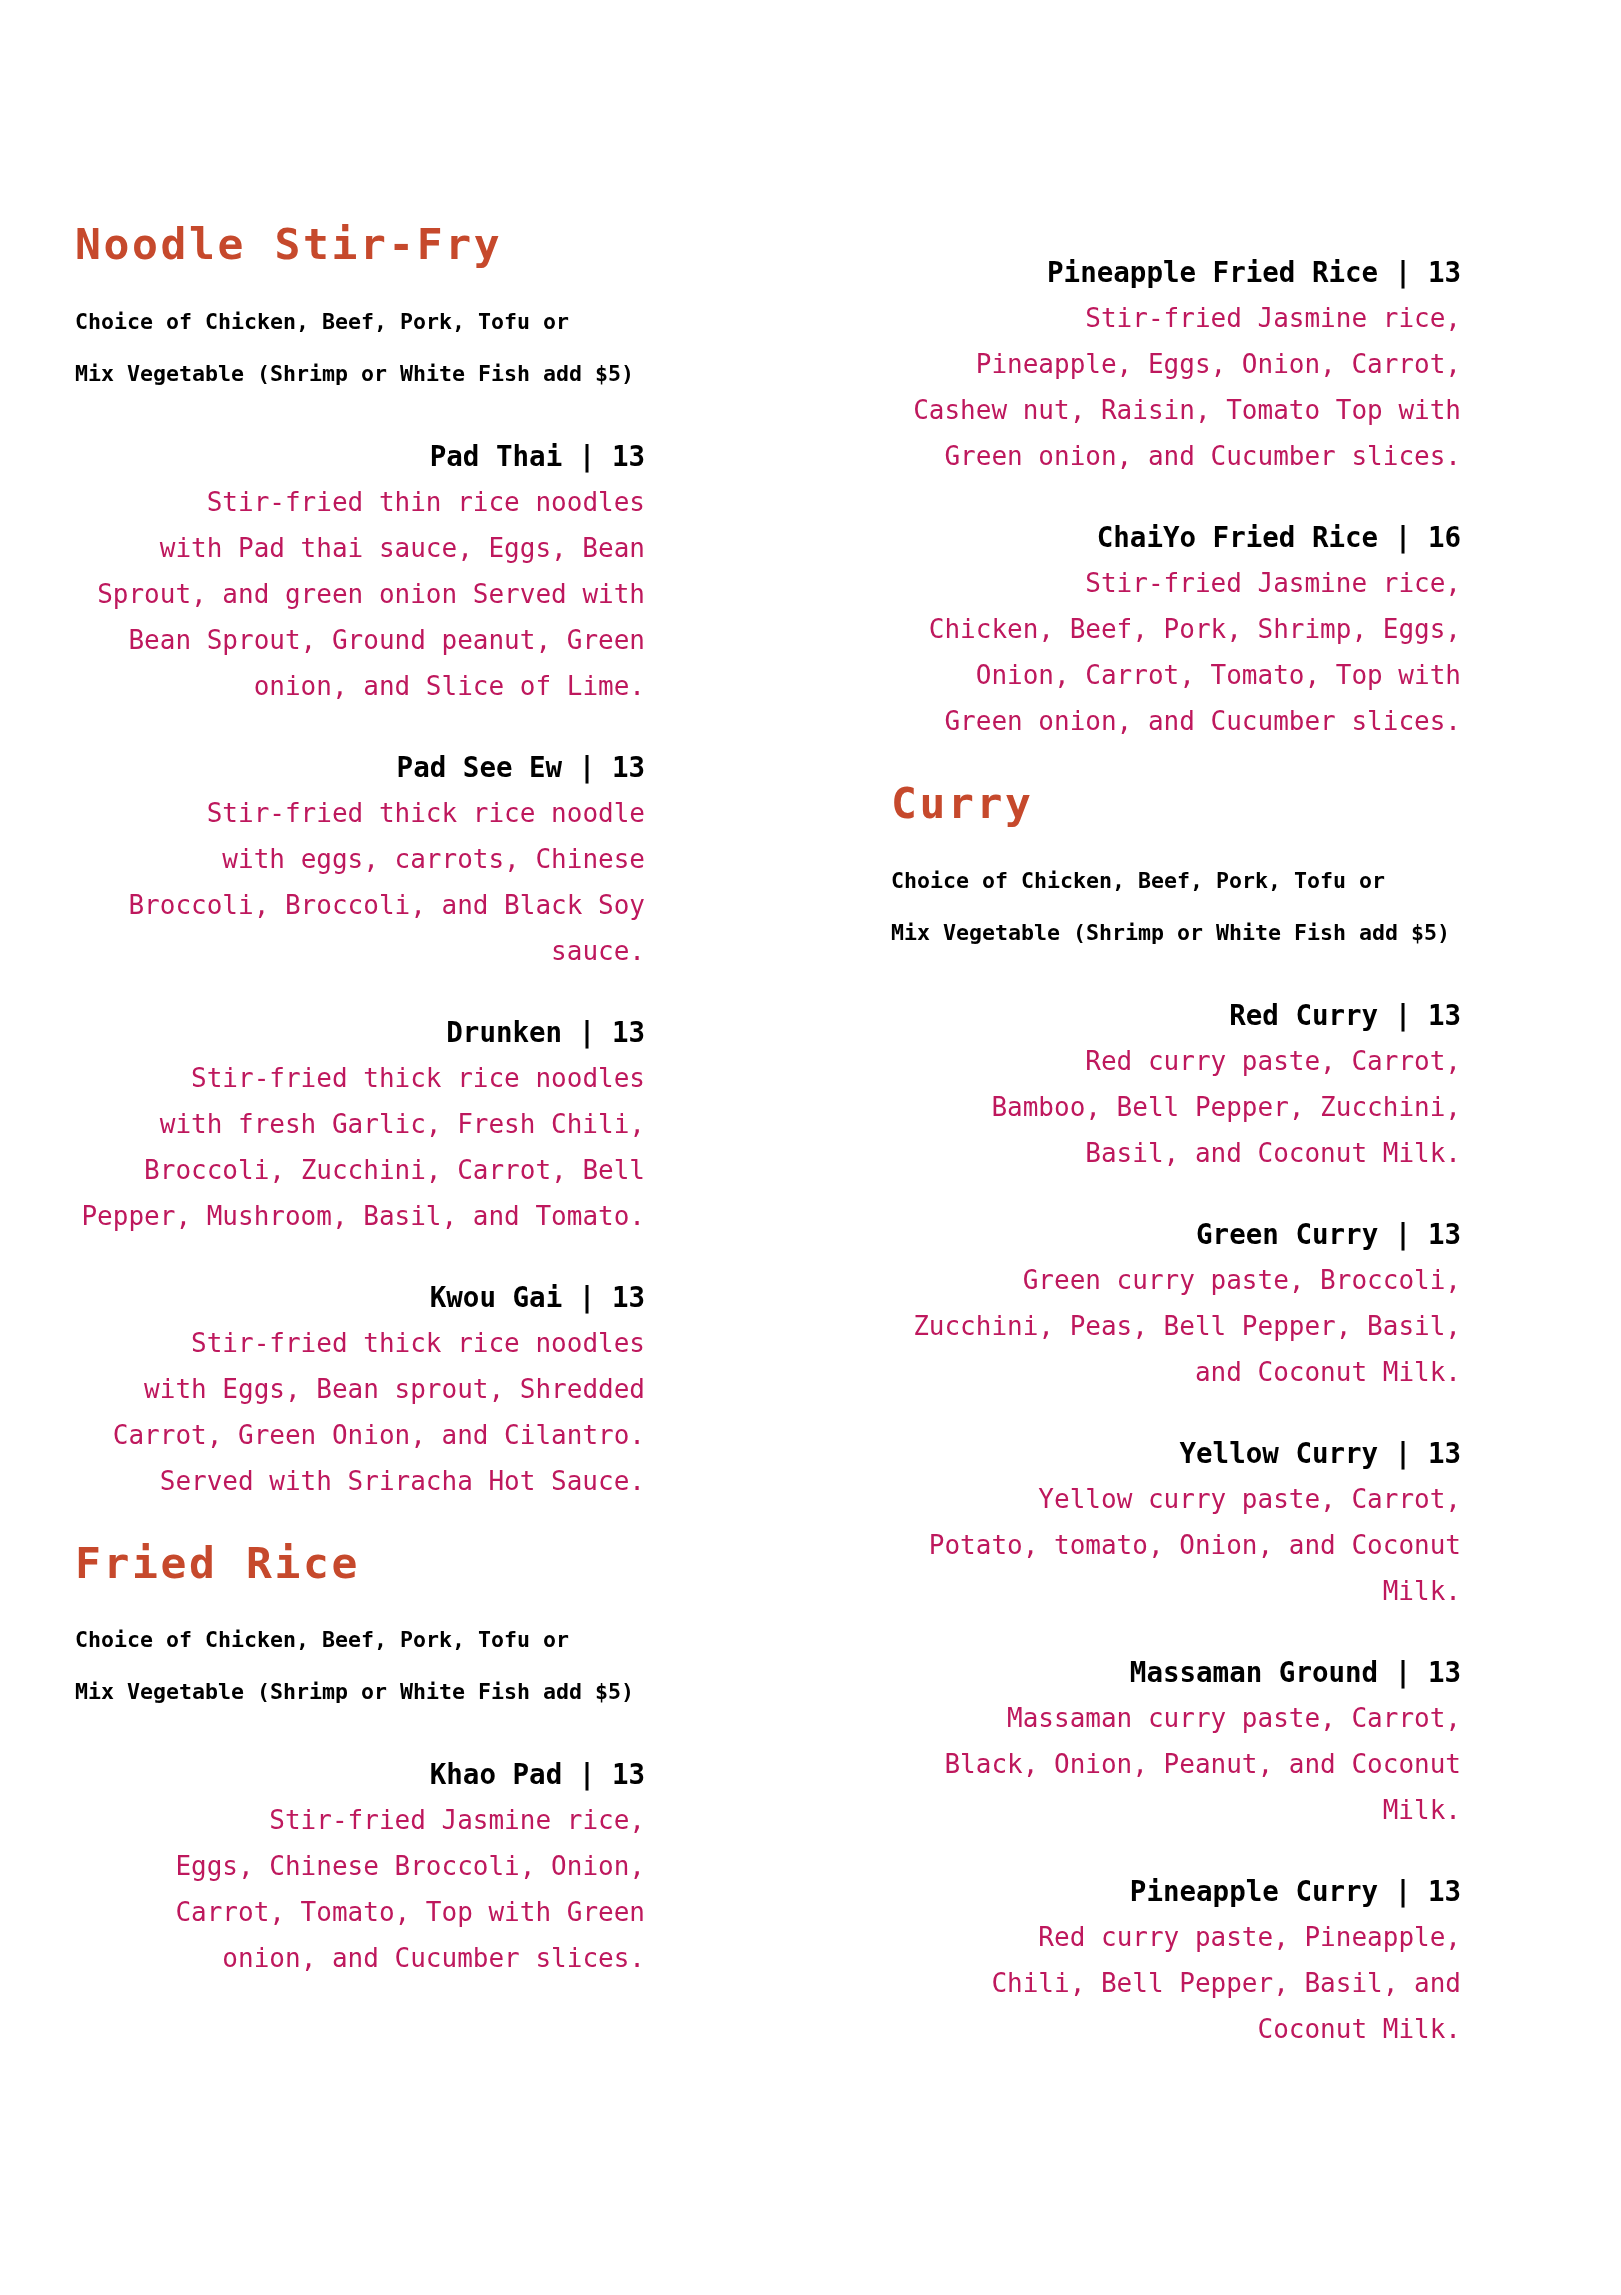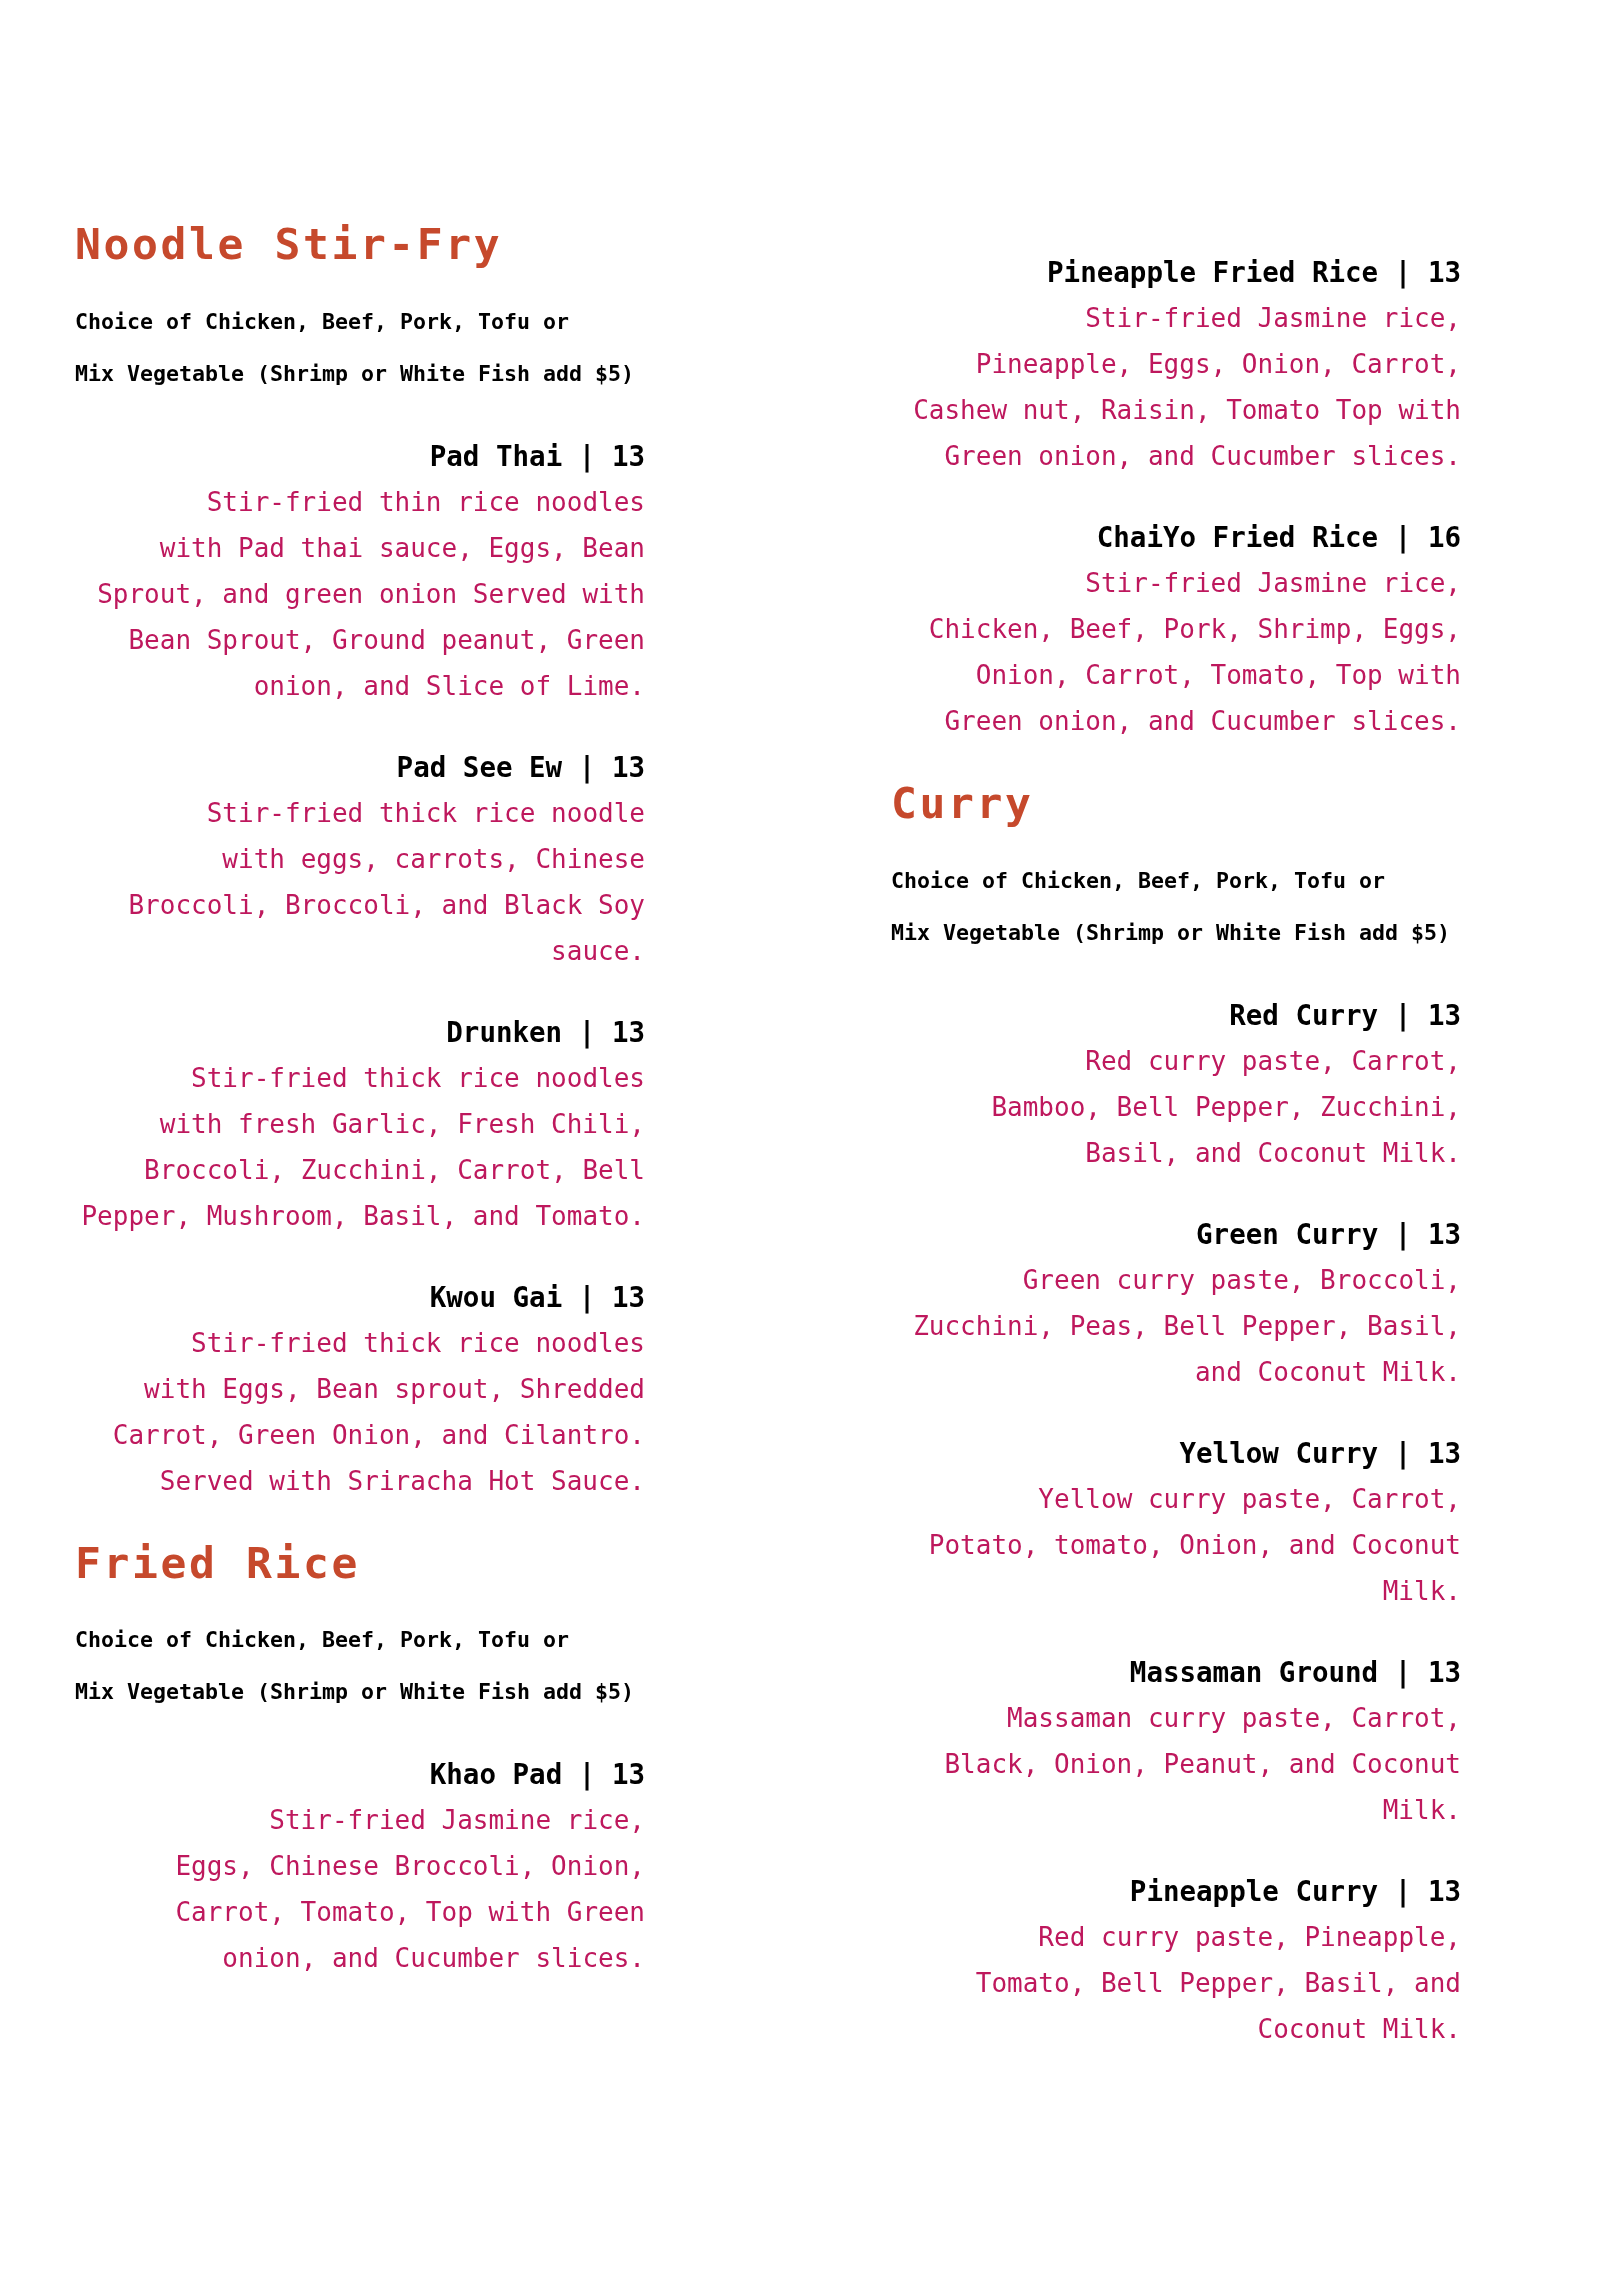--- a/index.html
+++ b/index.html
@@ -206,20 +206,20 @@
         </div>
         <p class="item-desc">Massaman curry paste, Carrot, Black, Onion, Peanut, and Coconut Milk.</p>
       </div>
 
       <div class="item">
         <div class="item-title">
           <span>Pineapple Curry</span>
           <span>|</span>
           <span>13</span>
         </div>
-        <p class="item-desc">Red curry paste, Pineapple, Tomato, Bell Pepper, Basil, and Coconut Milk.</p>
+        <p class="item-desc">Red curry paste, Pineapple, Chili, Bell Pepper, Basil, and Coconut Milk.</p>
       </div>
 
     </div>
 
   </div>
 </div>
 
 
 </body></html>

